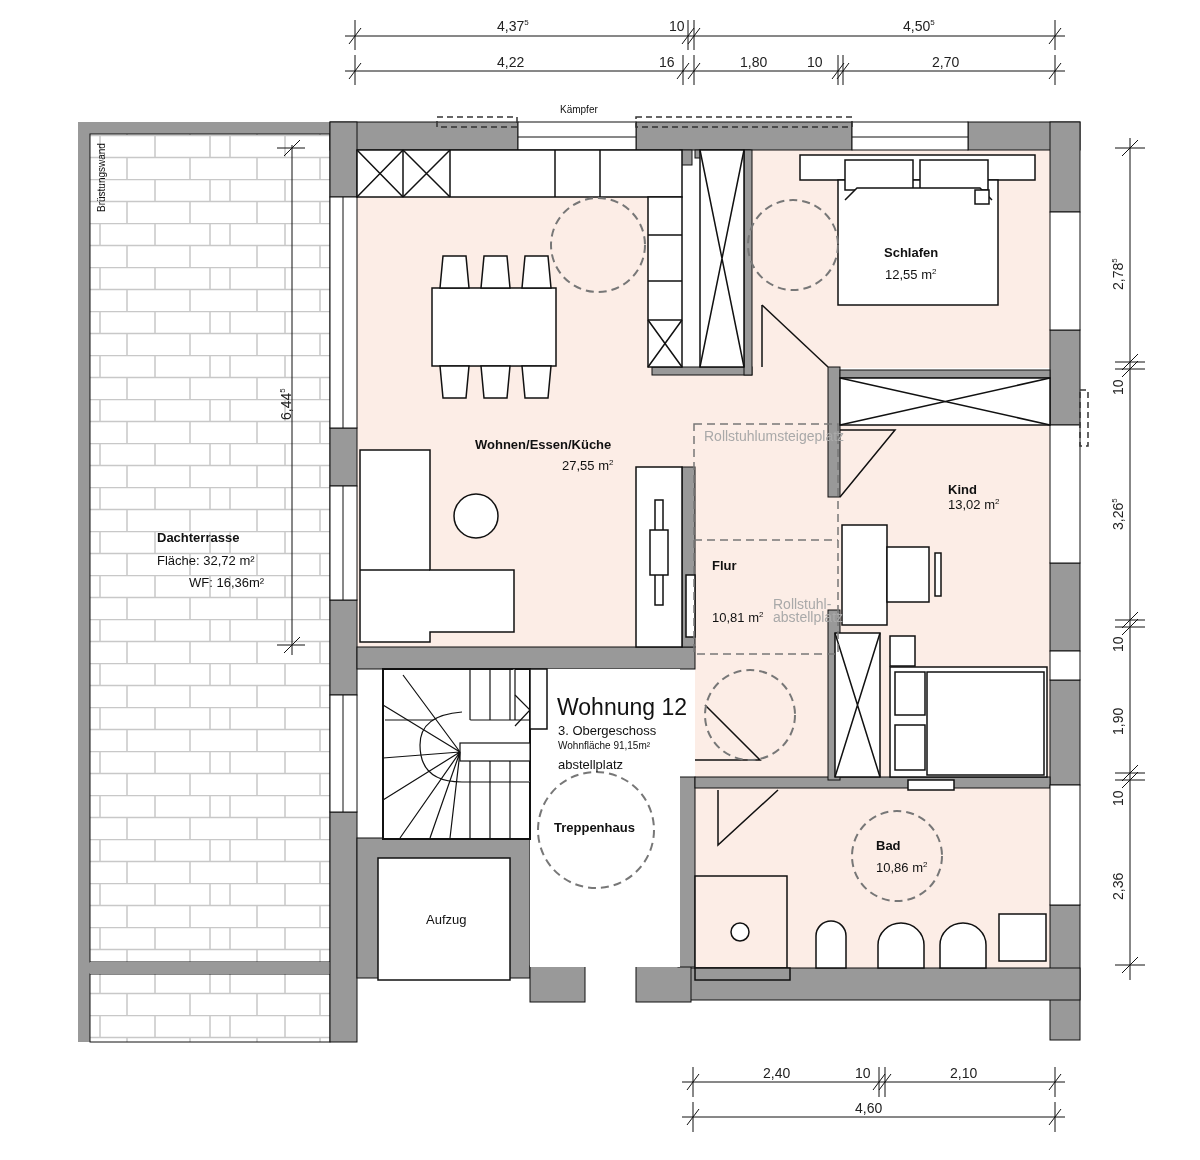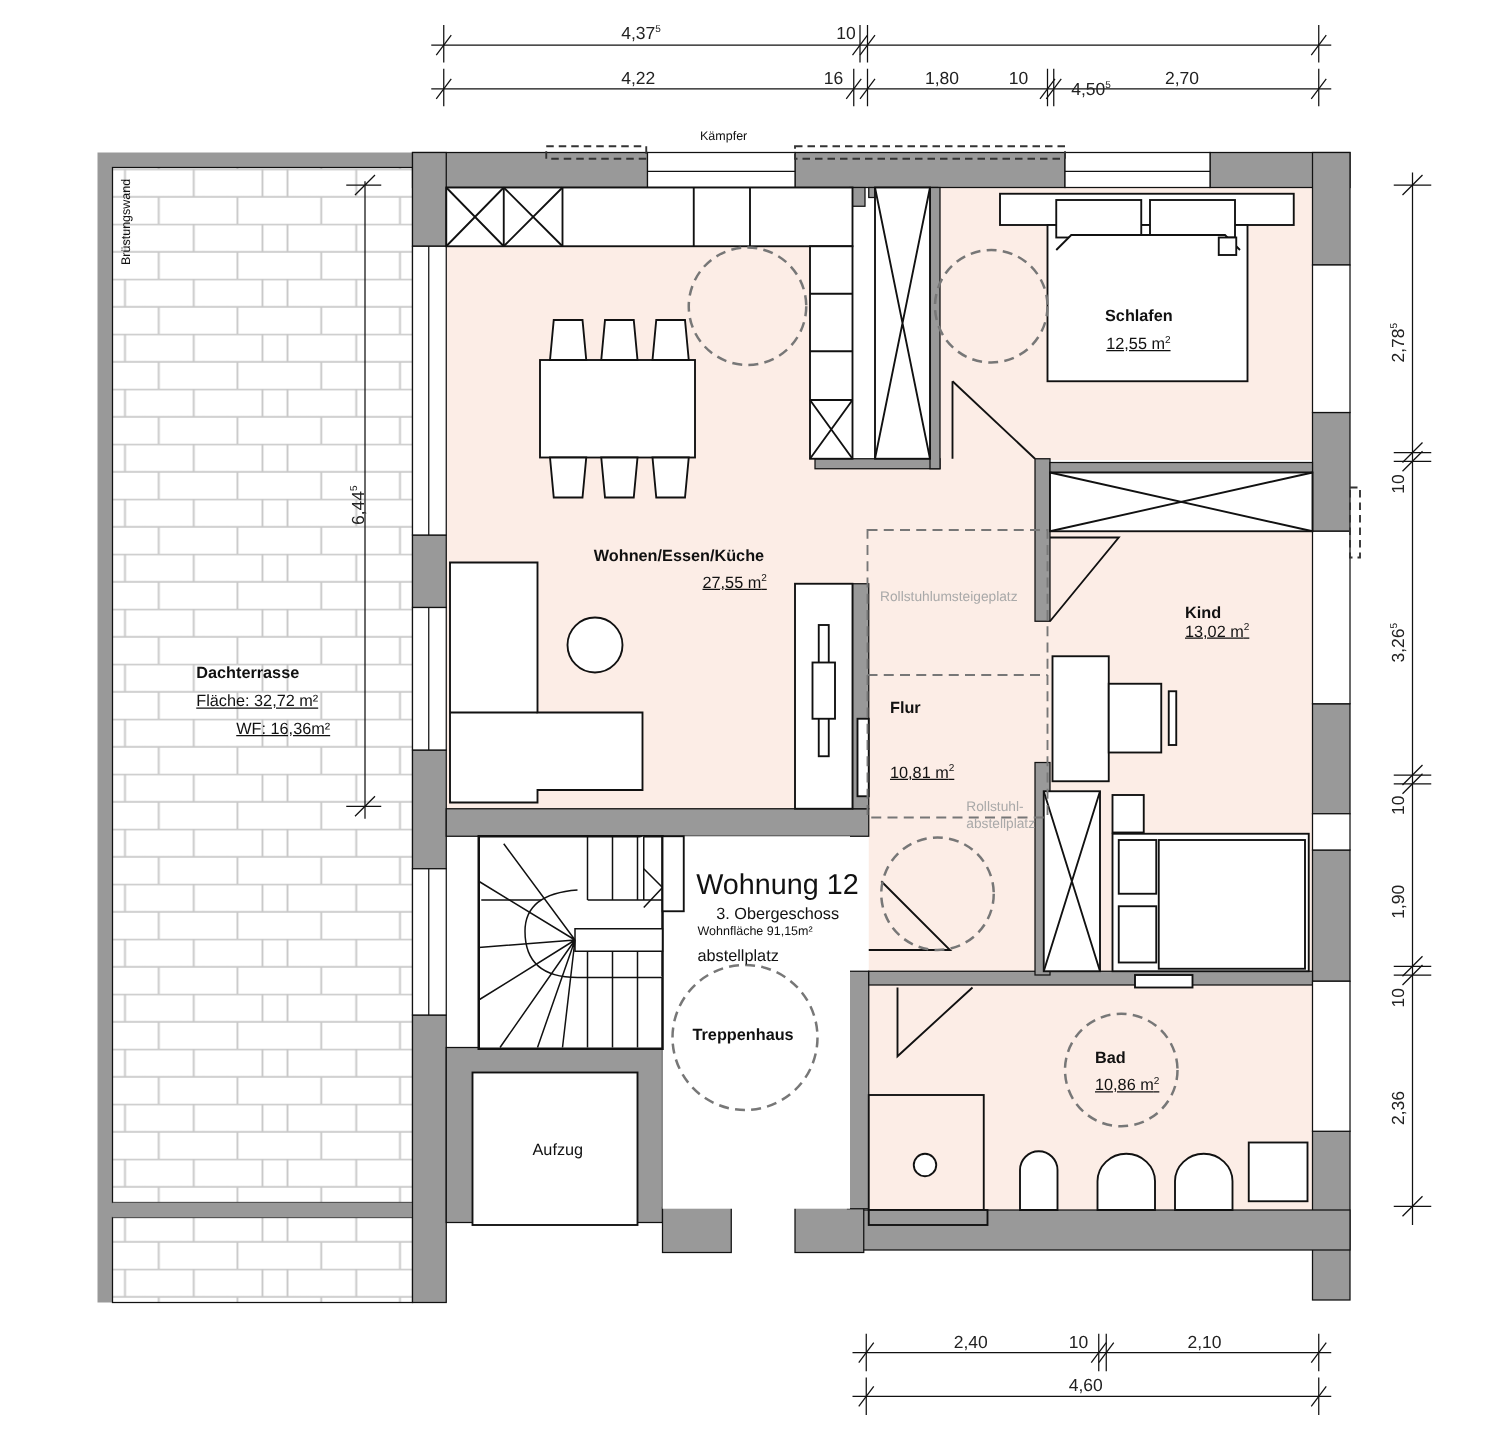--- a/index.html
+++ b/index.html
@@ -1,22 +1,22 @@
 <!DOCTYPE html>
 <html><head>
 <meta charset="utf-8">
 <style>
   html,body{margin:0;padding:0;background:#fff;}
   body{width:1200px;height:1160px;position:relative;overflow:hidden;font-family:"Liberation Sans",sans-serif;color:#111;}
   svg{position:absolute;left:0;top:0;}
   .lbl{position:absolute;font-family:"Liberation Sans",sans-serif;white-space:nowrap;}
   .dim{font-size:14px;color:#222;}
   .room-name{font-weight:bold;font-size:13px;}
-  .room-area{font-size:13px;text-decoration:underline;}
-  .ghost{font-size:11px;color:#a9a9a9;margin-top:44px;}
+  .room-area{font-size:13px;}
+  .ghost{font-size:14px;color:#a9a9a9;}
   .vert{transform:rotate(-90deg);transform-origin:left top;}
   sup{font-size:8px;}
 </style>
 </head>
 <body>
 
 <svg width="1200" height="1160" viewBox="0 0 1200 1160">
   <defs>
     <pattern id="tiles" x="90" y="135" width="130" height="44" patternUnits="userSpaceOnUse">
       <rect width="130" height="44" fill="#fff"></rect>
@@ -217,21 +217,21 @@
     <line x1="682" y1="1117" x2="1065" y2="1117"></line>
     <path d="M693 1067V1097M879 1067V1097M885 1067V1097M1055 1067V1097M693 1102V1132M1055 1102V1132"></path>
     <path d="M687 1090L699 1074M873 1090L885 1074M879 1090L891 1074M1049 1090L1061 1074M687 1125L699 1109M1049 1125L1061 1109"></path>
     <line x1="292" y1="145" x2="292" y2="655"></line>
     <path d="M277 148H305M277 645H305M284 156L300 140M284 653L300 637"></path>
   </g>
 </svg>
 
 <div class="lbl dim" style="left:497px;top:18px;"><span>4,37</span><sup>5</sup></div>
 <div class="lbl dim" style="left:669px;top:18px;"><span>10</span></div>
-<div class="lbl dim" style="left:857px;top:18px;margin-top:45px;"><span>4,50</span><sup>5</sup></div>
+<div class="lbl dim" style="left:903px;top:18px;"><span>4,50</span><sup>5</sup></div>
 
 <div class="lbl dim" style="left:497px;top:54px;">4,22</div>
 <div class="lbl dim" style="left:659px;top:54px;">16</div>
 <div class="lbl dim" style="left:740px;top:54px;">1,80</div>
 <div class="lbl dim" style="left:807px;top:54px;">10</div>
 <div class="lbl dim" style="left:932px;top:54px;">2,70</div>
 
 <div class="lbl dim vert" style="left:1110px;top:290px;"><span>2,78</span><sup>5</sup></div>
 <div class="lbl dim vert" style="left:1110px;top:395px;">10</div>
 <div class="lbl dim vert" style="left:1110px;top:530px;"><span>3,26</span><sup>5</sup></div>
@@ -269,15 +269,15 @@
 <div class="lbl room-area" style="left:876px;top:860px;"><span>10,86 m</span><sup>2</sup></div>
 
 <div class="lbl room-name" style="left:554px;top:820px;">Treppenhaus</div>
 <div class="lbl" style="left:426px;top:912px;font-size:13px;">Aufzug</div>
 
 <div class="lbl room-name" style="left:157px;top:530px;">Dachterrasse</div>
 <div class="lbl room-area" style="left:157px;top:553px;">Fläche: 32,72 m²</div>
 <div class="lbl room-area" style="left:157px;top:575px;padding-left:32px;">WF: 16,36m²</div>
 
 <div class="lbl" style="left:557px;top:694px;font-size:23px;">Wohnung 12</div>
-<div class="lbl" style="left:558px;top:723px;font-size:13px;margin-left:15px;">3. Obergeschoss</div>
+<div class="lbl" style="left:558px;top:723px;font-size:13px;">3. Obergeschoss</div>
 <div class="lbl" style="left:558px;top:740px;font-size:10px;">Wohnfläche 91,15m²</div>
 <div class="lbl" style="left:558px;top:757px;font-size:13px;">abstellplatz</div>
 
 </body></html>

